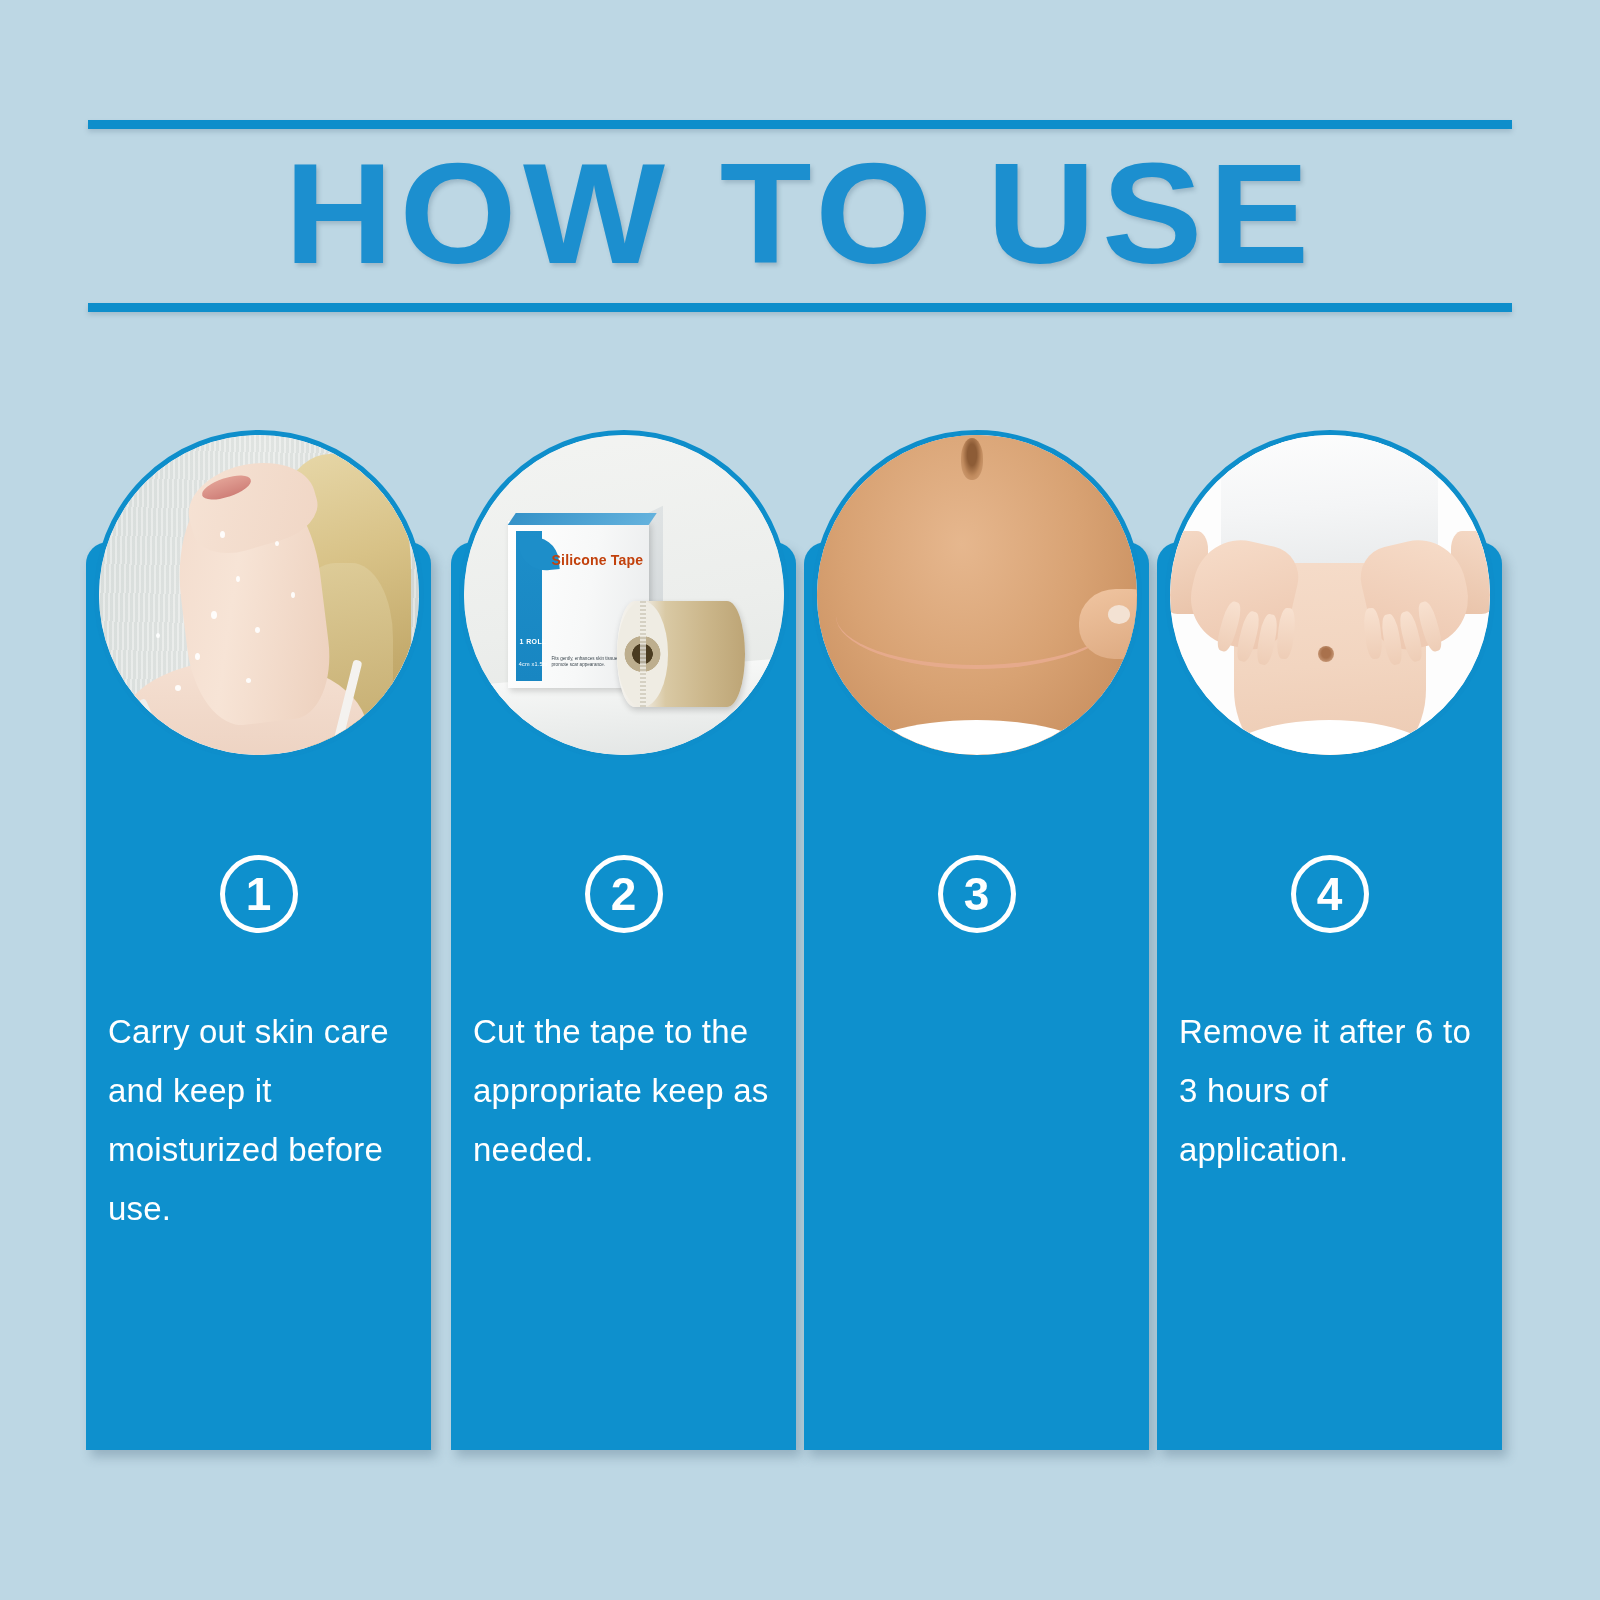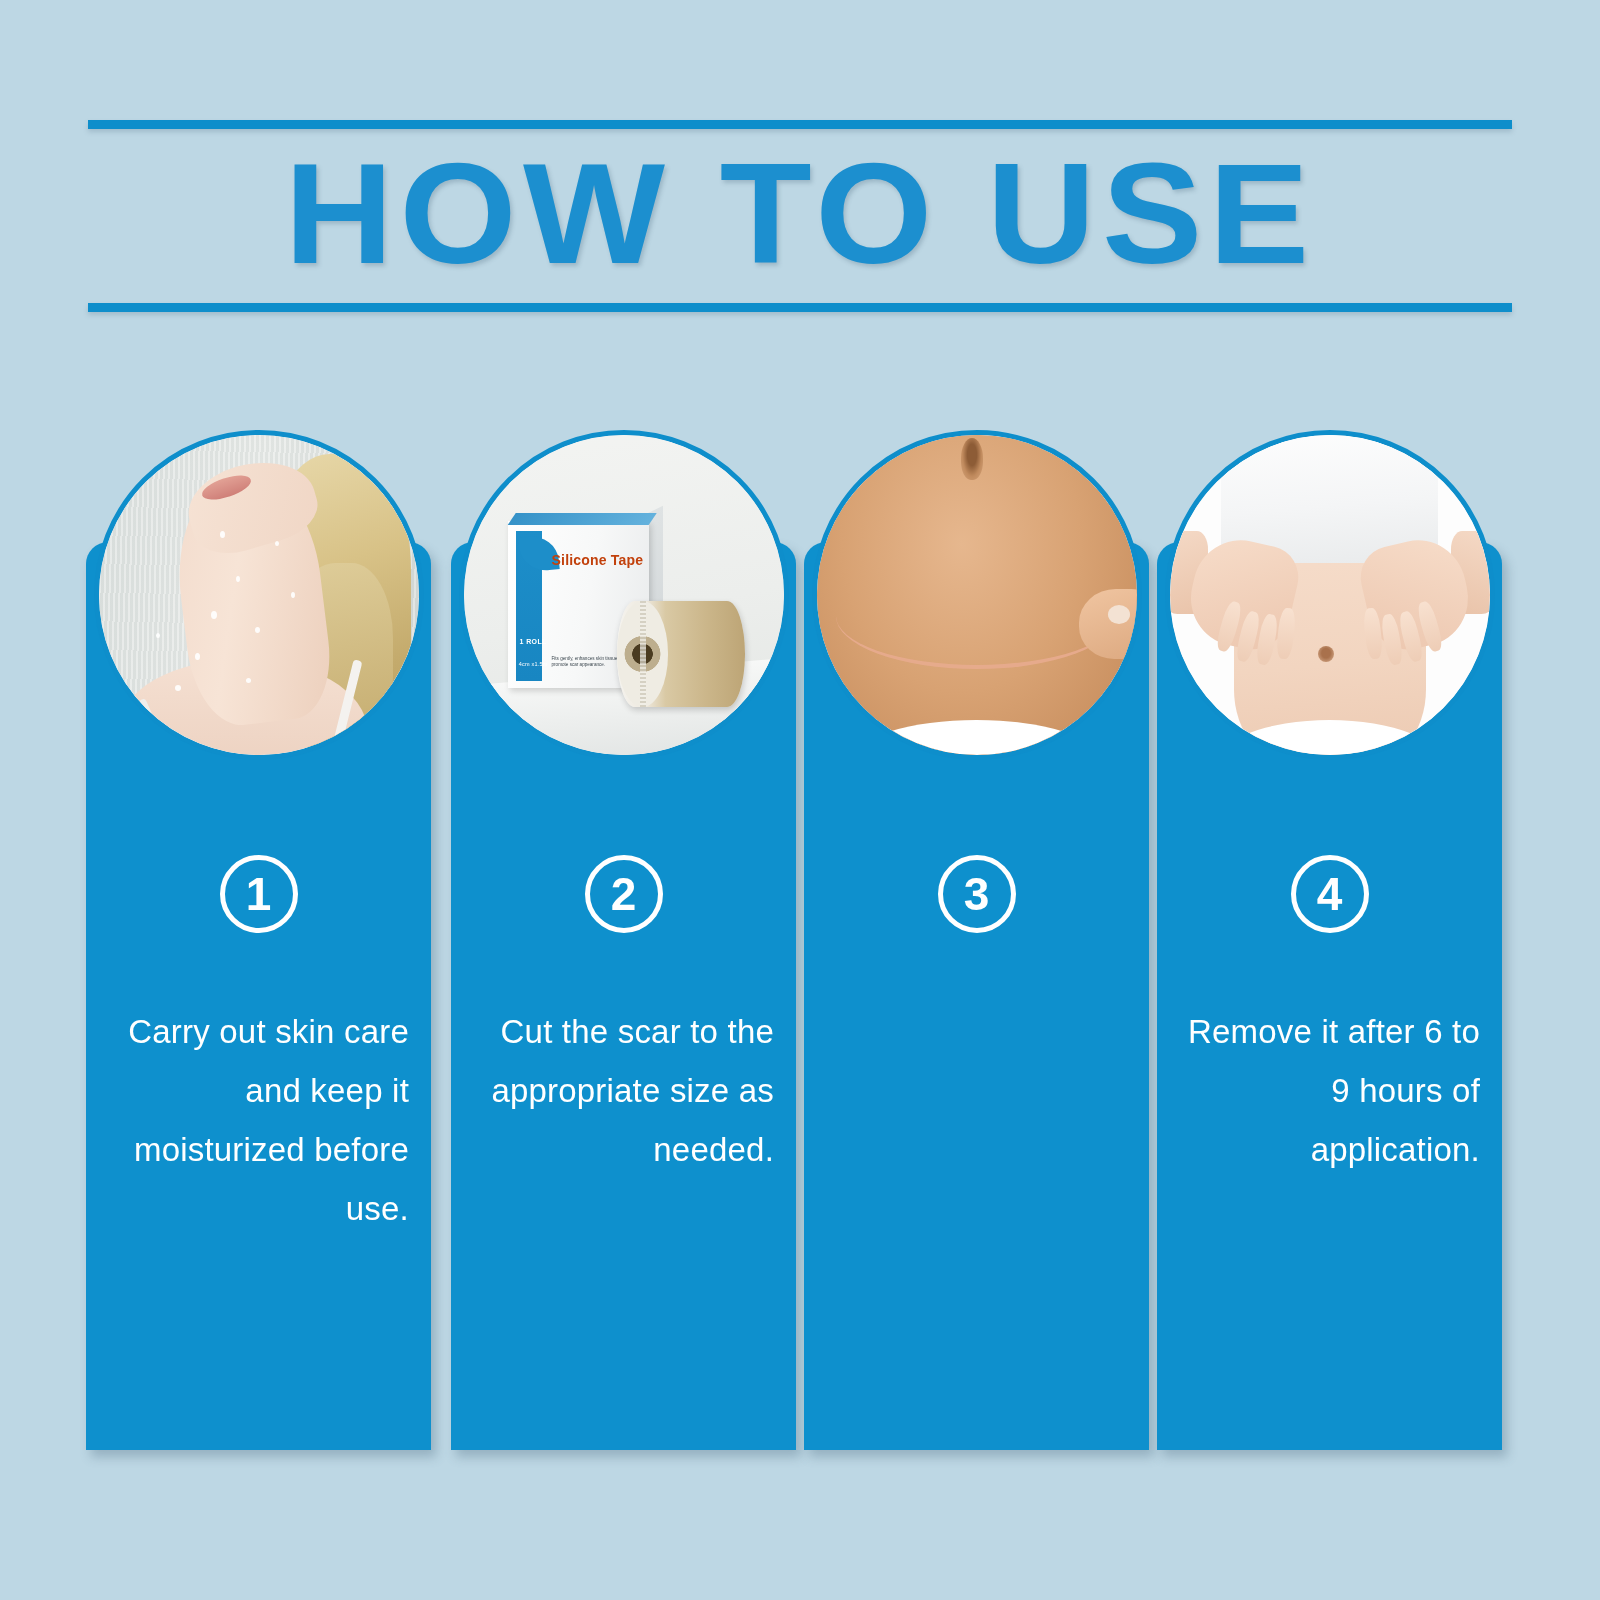--- a/index.html
+++ b/index.html
@@ -313,21 +313,21 @@
 
   
   .caption {
     position: absolute;
     left: 22px;
     right: 22px;
     top: 460px;
     color: #ffffff;
     font-size: 33px;
     line-height: 59px;
-    text-align: right;
+    text-align: left;
     letter-spacing: .2px;
   }
 </style>
 </head>
 <body>
 
 <div id="header">
   <div class="rule" id="rule-top"></div>
   <div id="page-title">HOW TO USE</div>
   <div class="rule" id="rule-bottom"></div>
@@ -376,21 +376,21 @@
         <div class="ph2-title">Silicone Tape</div>
         <div class="ph2-roll-label">1 ROLL</div>
         <div class="ph2-size">4cm x1.5m</div>
         <div class="ph2-fine">Fits gently, enhances skin tissue and promote scar appearance.</div>
         <div class="ph2-tape"></div>
         <div class="ph2-tape-face"></div>
         <div class="ph2-tape-seam"></div>
       </div>
     </div>
     <div class="badge">2</div>
-    <div class="caption">Cut the scar to the appropriate size as needed.</div>
+    <div class="caption">Cut the tape to the appropriate keep as needed.</div>
   </div>
 
   <div class="step step-2">
     <div class="photo">
       <div class="photo-inner">
         <div class="ph3-bg"></div>
         <div class="ph3-skin"></div>
         <div class="ph3-navel"></div>
         <div class="ph3-scar"></div>
         <div class="ph3-hand"></div>
@@ -417,16 +417,16 @@
         <div class="ph4-finger" style="left:34%;top:54%;transform:rotate(6deg);"></div>
         <div class="ph4-finger" style="right:16%;top:52%;transform:rotate(-16deg);"></div>
         <div class="ph4-finger" style="right:22%;top:55%;transform:rotate(-14deg);"></div>
         <div class="ph4-finger" style="right:28%;top:56%;transform:rotate(-10deg);"></div>
         <div class="ph4-finger" style="right:34%;top:54%;transform:rotate(-6deg);"></div>
         <div class="ph4-navel"></div>
         <div class="ph4-brief"></div>
       </div>
     </div>
     <div class="badge">4</div>
-    <div class="caption">Remove it after 6 to 9 hours of application.</div>
+    <div class="caption">Remove it after 6 to 3 hours of application.</div>
   </div>
 
 </div>
 
 </body></html>

